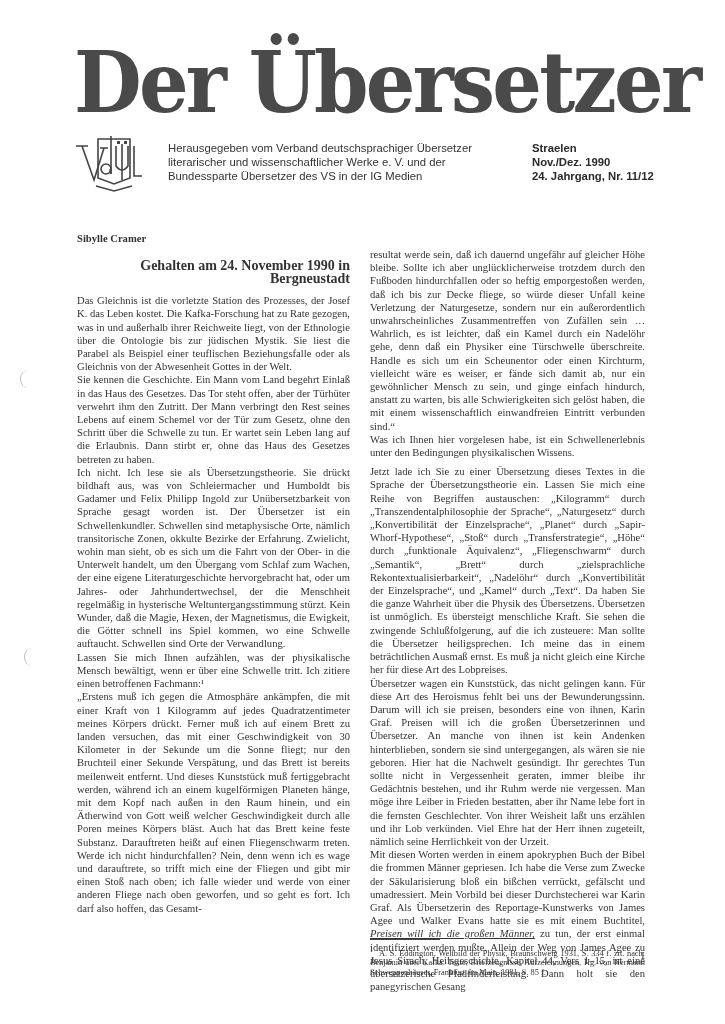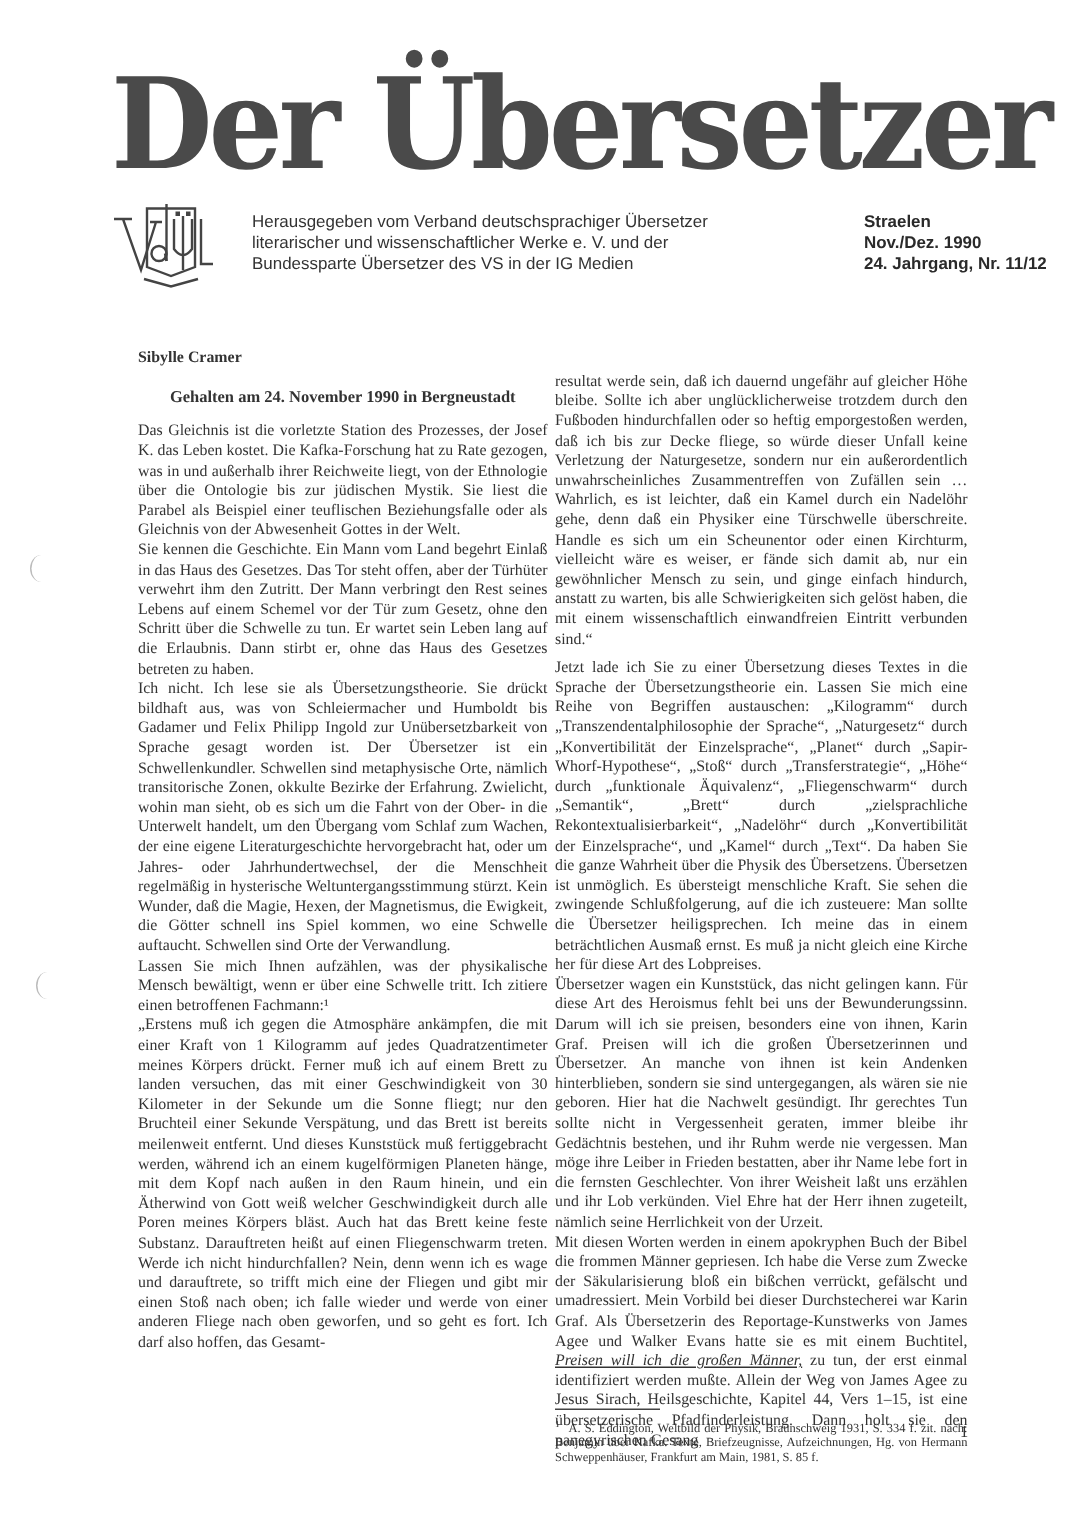--- a/index.html
+++ b/index.html
@@ -15,29 +15,29 @@
       color: #4a4a4a; white-space: nowrap;
       transform: scaleX(0.93); transform-origin: left top;
     }
     .logo { position: absolute; left: 74px; top: 136px; width: 80px; height: 58px; }
     .publisher {
       position: absolute; left: 168px; top: 141px; width: 340px;
       font-family: "Liberation Sans", sans-serif; font-size: 11.3px; line-height: 14px; color: #333;
     }
     .issue {
       position: absolute; left: 532px; top: 141px; width: 150px;
-      font-family: "Liberation Sans", sans-serif; font-size: 11.3px; line-height: 14px; color: #2a2a2a; font-weight: bold; margin-left: 44px;
+      font-family: "Liberation Sans", sans-serif; font-size: 11.3px; line-height: 14px; color: #2a2a2a; font-weight: bold;
     }
     .col { position: absolute; font-size: 10.6px; line-height: 13.2px; text-align: justify; color: #333; }
     .col p { margin: 0; }
-    .left-col { left: 92px; top: 232px; width: 273px; }
+    .left-col { left: 77px; top: 232px; width: 273px; }
     .right-col { left: 370px; top: 248px; width: 275px; }
     .author { font-weight: bold; font-size: 10.6px; margin-bottom: 14px !important; }
     .headline { font-weight: bold; font-size: 13.4px; line-height: 14px; color: #222; text-align: left; }
-    .subline { font-weight: bold; font-size: 11px; line-height: 13px; margin-bottom: 9px !important; text-align: center; }
+    .subline { font-weight: bold; font-size: 14px; line-height: 13px; margin-bottom: 9px !important; text-align: right; }
     .salute { margin-bottom: 6px !important; text-align: left; }
     .gap { margin-top: 6px !important; }
     .footnote-rule { position: absolute; left: 370px; top: 939px; width: 70px; border-top: 1px solid #444; }
     .footnote { position: absolute; left: 370px; top: 946px; width: 275px; font-size: 8.3px; line-height: 9.4px; color: #333; text-align: justify; }
     .footnote sup { font-size: 6px; margin-right: 6px; }
     .page-number { position: absolute; left: 640px; top: 949px; font-size: 11px; color: #333; }
     .punch-hole { position: absolute; width: 14px; height: 18px; border-radius: 50%; border-left: 1.5px solid #bbb; }
     sup { font-size: 7px; }
     em { font-style: italic; text-decoration: underline; }
   </style>
@@ -84,20 +84,21 @@
   <p class="subline">Gehalten am 24. November 1990 in Bergneustadt</p>
   <p>Das Gleichnis ist die vorletzte Station des Prozesses, der Josef K. das Leben kostet. Die Kafka-Forschung hat zu Rate gezogen, was in und außerhalb ihrer Reichweite liegt, von der Ethnologie über die Ontologie bis zur jüdischen Mystik. Sie liest die Parabel als Beispiel einer teuflischen Beziehungsfalle oder als Gleichnis von der Abwesenheit Gottes in der Welt.</p>
   <p>Sie kennen die Geschichte. Ein Mann vom Land begehrt Einlaß in das Haus des Gesetzes. Das Tor steht offen, aber der Türhüter verwehrt ihm den Zutritt. Der Mann verbringt den Rest seines Lebens auf einem Schemel vor der Tür zum Gesetz, ohne den Schritt über die Schwelle zu tun. Er wartet sein Leben lang auf die Erlaubnis. Dann stirbt er, ohne das Haus des Gesetzes betreten zu haben.</p>
   <p>Ich nicht. Ich lese sie als Übersetzungstheorie. Sie drückt bildhaft aus, was von Schleiermacher und Humboldt bis Gadamer und Felix Philipp Ingold zur Unübersetzbarkeit von Sprache gesagt worden ist. Der Übersetzer ist ein Schwellenkundler. Schwellen sind metaphysische Orte, nämlich transitorische Zonen, okkulte Bezirke der Erfahrung. Zwielicht, wohin man sieht, ob es sich um die Fahrt von der Ober- in die Unterwelt handelt, um den Übergang vom Schlaf zum Wachen, der eine eigene Literaturgeschichte hervorgebracht hat, oder um Jahres- oder Jahrhundertwechsel, der die Menschheit regelmäßig in hysterische Weltuntergangsstimmung stürzt. Kein Wunder, daß die Magie, Hexen, der Magnetismus, die Ewigkeit, die Götter schnell ins Spiel kommen, wo eine Schwelle auftaucht. Schwellen sind Orte der Verwandlung.</p>
   <p>Lassen Sie mich Ihnen aufzählen, was der physikalische Mensch bewältigt, wenn er über eine Schwelle tritt. Ich zitiere einen betroffenen Fachmann:¹</p>
   <p>„Erstens muß ich gegen die Atmosphäre ankämpfen, die mit einer Kraft von 1 Kilogramm auf jedes Quadratzentimeter meines Körpers drückt. Ferner muß ich auf einem Brett zu landen versuchen, das mit einer Geschwindigkeit von 30 Kilometer in der Sekunde um die Sonne fliegt; nur den Bruchteil einer Sekunde Verspätung, und das Brett ist bereits meilenweit entfernt. Und dieses Kunststück muß fertiggebracht werden, während ich an einem kugelförmigen Planeten hänge, mit dem Kopf nach außen in den Raum hinein, und ein Ätherwind von Gott weiß welcher Geschwindigkeit durch alle Poren meines Körpers bläst. Auch hat das Brett keine feste Substanz. Darauftreten heißt auf einen Fliegenschwarm treten. Werde ich nicht hindurchfallen? Nein, denn wenn ich es wage und darauftrete, so trifft mich eine der Fliegen und gibt mir einen Stoß nach oben; ich falle wieder und werde von einer anderen Fliege nach oben geworfen, und so geht es fort. Ich darf also hoffen, das Gesamt-</p>
 </div>
 
 <div class="col right-col">
   <p>resultat werde sein, daß ich dauernd ungefähr auf gleicher Höhe bleibe. Sollte ich aber unglücklicherweise trotzdem durch den Fußboden hindurchfallen oder so heftig emporgestoßen werden, daß ich bis zur Decke fliege, so würde dieser Unfall keine Verletzung der Naturgesetze, sondern nur ein außerordentlich unwahrscheinliches Zusammentreffen von Zufällen sein … Wahrlich, es ist leichter, daß ein Kamel durch ein Nadelöhr gehe, denn daß ein Physiker eine Türschwelle überschreite. Handle es sich um ein Scheunentor oder einen Kirchturm, vielleicht wäre es weiser, er fände sich damit ab, nur ein gewöhnlicher Mensch zu sein, und ginge einfach hindurch, anstatt zu warten, bis alle Schwierigkeiten sich gelöst haben, die mit einem wissenschaftlich einwandfreien Eintritt verbunden sind.“</p>
+  <p>Was ich Ihnen hier vorgelesen habe, ist ein Schwellenerlebnis unter den Bedingungen physikalischen Wissens.</p>
   <p class="gap">Jetzt lade ich Sie zu einer Übersetzung dieses Textes in die Sprache der Übersetzungstheorie ein. Lassen Sie mich eine Reihe von Begriffen austauschen: „Kilogramm“ durch „Transzendentalphilosophie der Sprache“, „Naturgesetz“ durch „Konvertibilität der Einzelsprache“, „Planet“ durch „Sapir-Whorf-Hypothese“, „Stoß“ durch „Transferstrategie“, „Höhe“ durch „funktionale Äquivalenz“, „Fliegenschwarm“ durch „Semantik“, „Brett“ durch „zielsprachliche Rekontextualisierbarkeit“, „Nadelöhr“ durch „Konvertibilität der Einzelsprache“, und „Kamel“ durch „Text“. Da haben Sie die ganze Wahrheit über die Physik des Übersetzens. Übersetzen ist unmöglich. Es übersteigt menschliche Kraft. Sie sehen die zwingende Schlußfolgerung, auf die ich zusteuere: Man sollte die Übersetzer heiligsprechen. Ich meine das in einem beträchtlichen Ausmaß ernst. Es muß ja nicht gleich eine Kirche her für diese Art des Lobpreises.</p>
   <p>Übersetzer wagen ein Kunststück, das nicht gelingen kann. Für diese Art des Heroismus fehlt bei uns der Bewunderungssinn. Darum will ich sie preisen, besonders eine von ihnen, Karin Graf. Preisen will ich die großen Übersetzerinnen und Übersetzer. An manche von ihnen ist kein Andenken hinterblieben, sondern sie sind untergegangen, als wären sie nie geboren. Hier hat die Nachwelt gesündigt. Ihr gerechtes Tun sollte nicht in Vergessenheit geraten, immer bleibe ihr Gedächtnis bestehen, und ihr Ruhm werde nie vergessen. Man möge ihre Leiber in Frieden bestatten, aber ihr Name lebe fort in die fernsten Geschlechter. Von ihrer Weisheit laßt uns erzählen und ihr Lob verkünden. Viel Ehre hat der Herr ihnen zugeteilt, nämlich seine Herrlichkeit von der Urzeit.</p>
   <p><span>Mit diesen Worten werden in einem apokryphen Buch der Bibel die frommen Männer gepriesen. Ich habe die Verse zum Zwecke der Säkularisierung bloß ein bißchen verrückt, gefälscht und umadressiert. Mein Vorbild bei dieser Durchstecherei war Karin Graf. Als Übersetzerin des Reportage-Kunstwerks von James Agee und Walker Evans hatte sie es mit einem Buchtitel, </span><em>Preisen will ich die großen Männer,</em><span> zu tun, der erst einmal identifiziert werden mußte. Allein der Weg von James Agee zu Jesus Sirach, Heilsgeschichte, Kapitel 44, Vers 1–15, ist eine übersetzerische Pfadfinderleistung. Dann holt sie den panegyrischen Gesang</span></p>
 </div>
 
 <div class="footnote-rule"></div>
 <div class="footnote">
   <sup>1</sup><span>A. S. Eddington, Weltbild der Physik, Braunschweig 1931, S. 334 f. zit. nach: Benjamin über Kafka. Texte, Briefzeugnisse, Aufzeichnungen, Hg. von Hermann Schweppenhäuser, Frankfurt am Main, 1981, S. 85 f.</span>
 </div>
 

